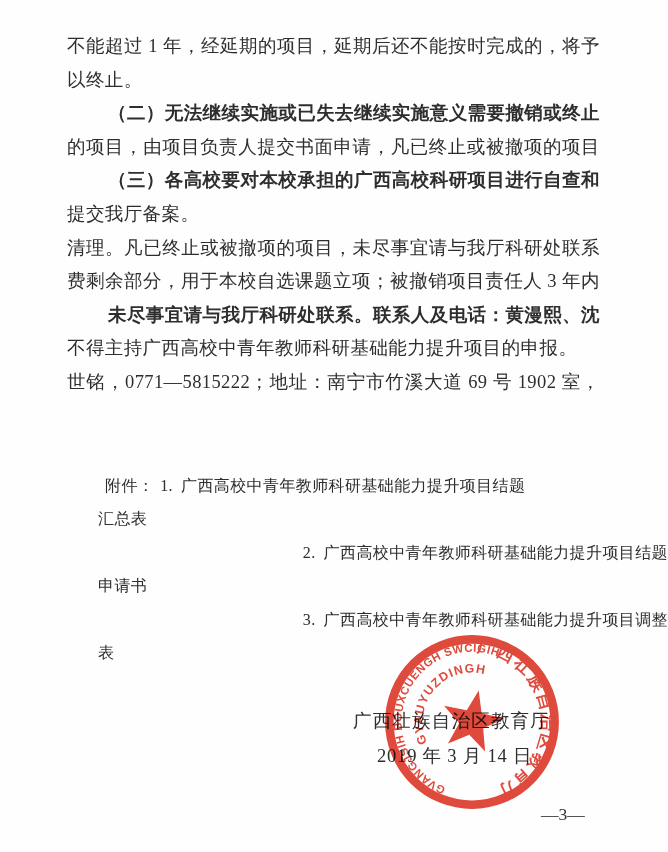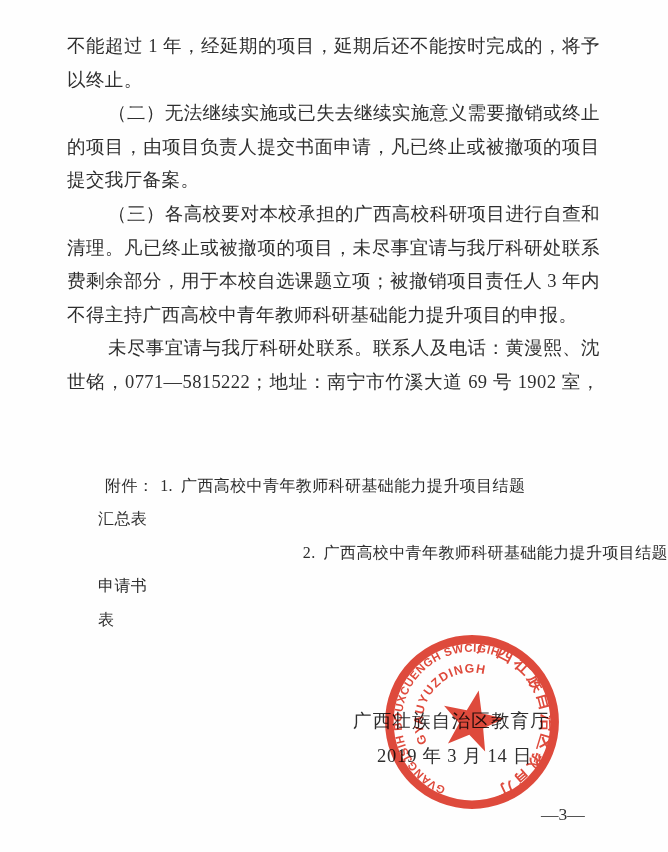--- a/index.html
+++ b/index.html
@@ -15,21 +15,21 @@
   .body-text {
     position:absolute; left:67px; top:30px; width:533px;
     font-size:18.5px;
   }
   .bline {
     height:33.6px; line-height:33.6px;
     letter-spacing:0.4px;
     overflow:hidden; white-space:nowrap;
   }
   .bline.full { text-align:justify; text-align-last:justify; }
-  .bline.indent { padding-left:41px; }
+  .bline.indent { padding-left:41px;font-weight:bold; }
   
   .attachments { position:absolute; left:0; top:469px; width:668px; font-size:16px; }
   .att-line { height:33.4px; line-height:33.4px; letter-spacing:0.4px; white-space:nowrap; }
   .att-first { padding-left:105px; }
   .att-num2  { padding-left:143px;text-align:right; }
   .att-cont  { padding-left:98px; }
   .att-label { margin-right:6px; }
   .att-num   { margin-right:8px; }
   
   .sig-issuer {
@@ -57,41 +57,44 @@
 </head>
 <body>
 
 <div class="page">
 
   <div class="body-text">
     <div class="bline full">不能超过 1 年，经延期的项目，延期后还不能按时完成的，将予</div>
     <div class="bline">以终止。</div>
     <div class="bline indent full">（二）无法继续实施或已失去继续实施意义需要撤销或终止</div>
     <div class="bline full">的项目，由项目负责人提交书面申请，凡已终止或被撤项的项目</div>
+    <div class="bline indent full">（三）各高校要对本校承担的广西高校科研项目进行自查和</div>
     <div class="bline">提交我厅备案。</div>
-    <div class="bline indent full">（三）各高校要对本校承担的广西高校科研项目进行自查和</div>
     <div class="bline full">清理。凡已终止或被撤项的项目，未尽事宜请与我厅科研处联系</div>
     <div class="bline full">费剩余部分，用于本校自选课题立项；被撤销项目责任人 3 年内</div>
+    <div class="bline indent full">未尽事宜请与我厅科研处联系。联系人及电话：黄漫熙、沈</div>
     <div class="bline">不得主持广西高校中青年教师科研基础能力提升项目的申报。</div>
-    <div class="bline indent full">未尽事宜请与我厅科研处联系。联系人及电话：黄漫熙、沈</div>
     <div class="bline full">世铭，0771—5815222；地址：南宁市竹溪大道 69 号 1902 室，</div>
   </div>
 
   <div class="attachments">
     <div class="att-line att-first">
       <span class="att-label">附件：</span><span class="att-num">1.</span><span>广西高校中青年教师科研基础能力提升项目结题</span>
     </div>
     <div class="att-line att-cont">
       <span>汇总表</span>
     </div>
     <div class="att-line att-num2">
       <span class="att-num">2.</span><span>广西高校中青年教师科研基础能力提升项目结题</span>
     </div>
     <div class="att-line att-cont">
       <span>申请书</span>
+    </div>
+    <div class="att-line att-num2">
+      <span class="att-num">3.</span><span>广西高校中青年教师科研基础能力提升项目调整</span>
     </div>
     <div class="att-line att-cont">
       <span>表</span>
     </div>
   </div>
 
   <div class="sig-issuer">广西壮族自治区教育厅</div>
   <div class="sig-date">2019 年 3 月 14 日</div>
 
   <svg class="seal" width="190" height="190" viewBox="-100 -100 200 200">

